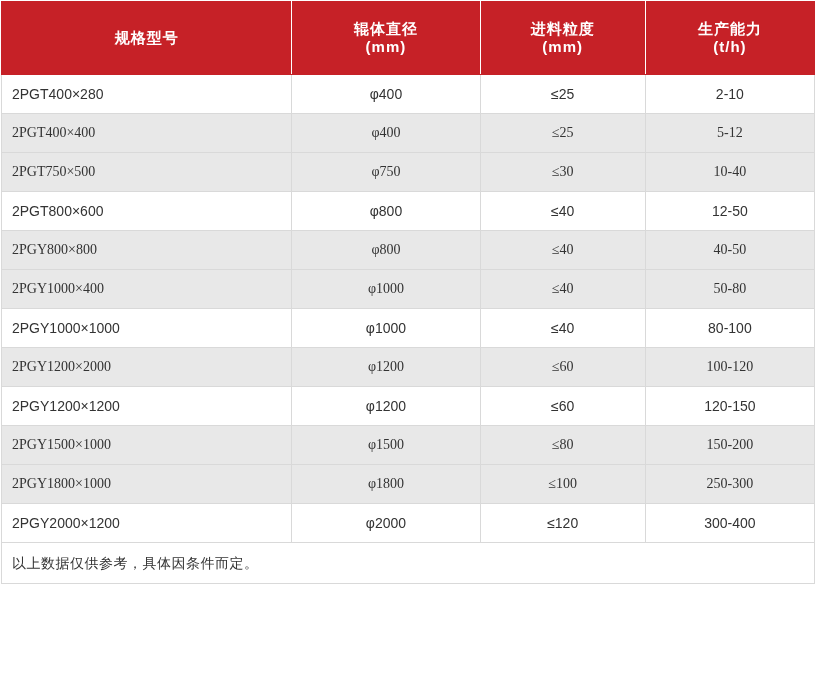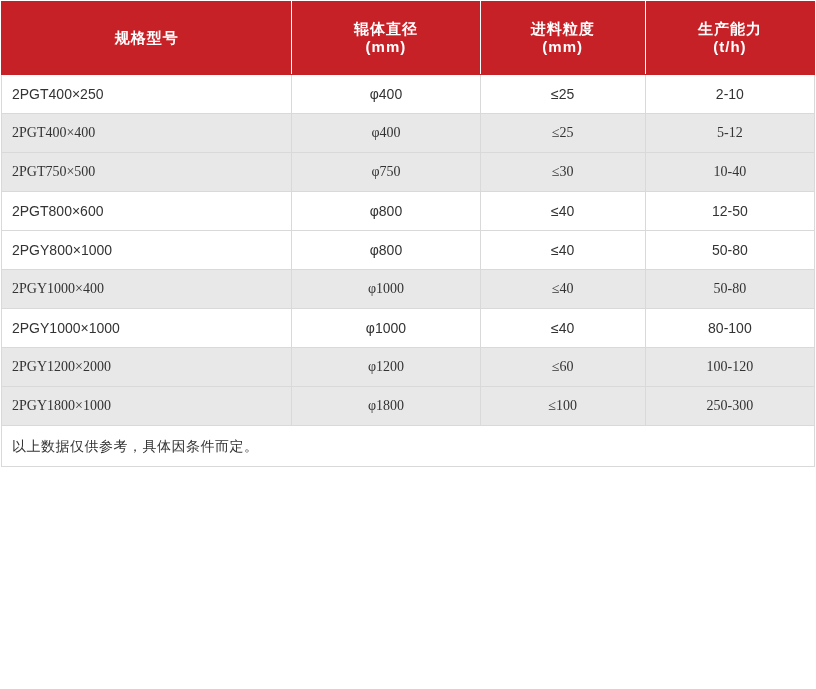--- a/index.html
+++ b/index.html
@@ -90,21 +90,21 @@
         <span class="hdr-line">(mm)</span>
       </th>
       <th>
         <span class="hdr-line">生产能力</span>
         <span class="hdr-line">(t/h)</span>
       </th>
     </tr>
   </thead>
   <tbody>
     <tr>
-      <td>2PGT400×250</td>
+      <td>2PGT400×280</td>
       <td>φ400</td>
       <td>≤25</td>
       <td>2-10</td>
     </tr>
     <tr class="alt">
       <td>2PGT400×400</td>
       <td>φ400</td>
       <td>≤25</td>
       <td>5-12</td>
     </tr>
@@ -113,47 +113,65 @@
       <td>φ750</td>
       <td>≤30</td>
       <td>10-40</td>
     </tr>
     <tr>
       <td>2PGT800×600</td>
       <td>φ800</td>
       <td>≤40</td>
       <td>12-50</td>
     </tr>
-    <tr>
-      <td>2PGY800×1000</td>
+    <tr class="alt">
+      <td>2PGY800×800</td>
       <td>φ800</td>
       <td>≤40</td>
-      <td>50-80</td>
+      <td>40-50</td>
     </tr>
     <tr class="alt">
       <td>2PGY1000×400</td>
       <td>φ1000</td>
       <td>≤40</td>
       <td>50-80</td>
     </tr>
     <tr>
       <td>2PGY1000×1000</td>
       <td>φ1000</td>
       <td>≤40</td>
       <td>80-100</td>
     </tr>
     <tr class="alt">
       <td>2PGY1200×2000</td>
       <td>φ1200</td>
       <td>≤60</td>
       <td>100-120</td>
     </tr>
+    <tr>
+      <td>2PGY1200×1200</td>
+      <td>φ1200</td>
+      <td>≤60</td>
+      <td>120-150</td>
+    </tr>
+    <tr class="alt">
+      <td>2PGY1500×1000</td>
+      <td>φ1500</td>
+      <td>≤80</td>
+      <td>150-200</td>
+    </tr>
     <tr class="alt">
       <td>2PGY1800×1000</td>
       <td>φ1800</td>
       <td>≤100</td>
       <td>250-300</td>
+    </tr>
+    <tr>
+      <td>2PGY2000×1200</td>
+      <td>φ2000</td>
+      <td>≤120</td>
+      <td>300-400</td>
     </tr>
     <tr class="footnote-row">
       <td colspan="4">以上数据仅供参考，具体因条件而定。</td>
     </tr>
   </tbody>
 </table>
 
 </body></html>

